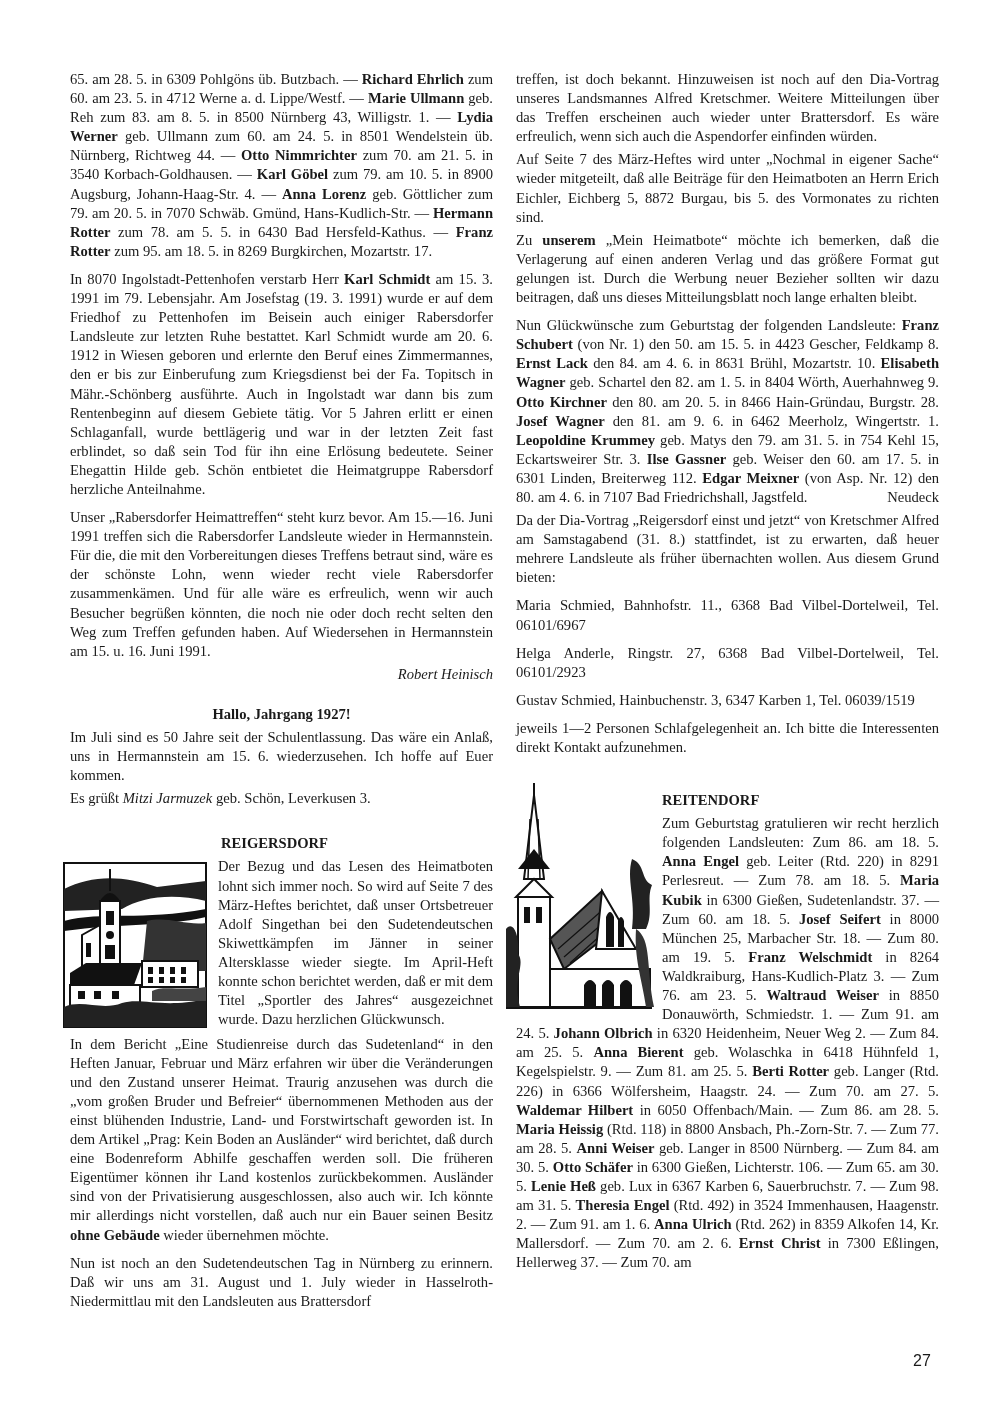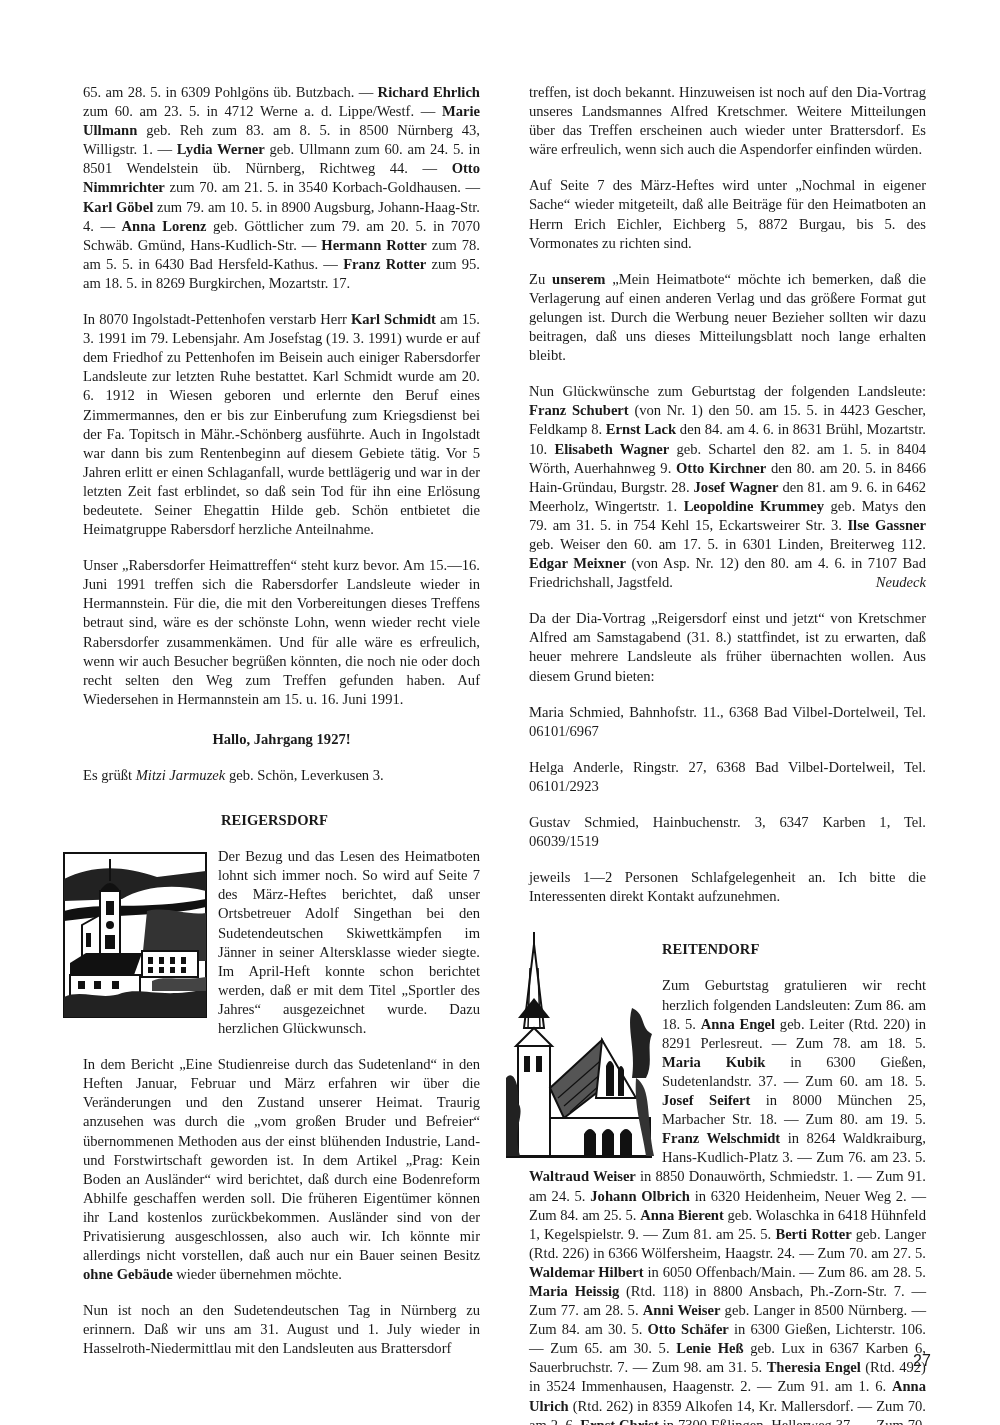--- a/index.html
+++ b/index.html
@@ -8,46 +8,48 @@
     font-family: "Liberation Serif", "DejaVu Serif", serif;
     color: #1a1a1a;
   }
   .col {
     position: absolute; top: 66px; width: 431px;
     font-size: 14.6px; line-height: 19.1px; text-align: justify;
     hyphens: manual;
   }
   #col-left { left: 66px; }
   #col-right { left: 512px; }
-  p { margin: 17px; }
+  p { margin: 4px; }
   .gap { margin-top: 9px; }
   .sign { text-align: right; font-style: italic; }
   .head-center { text-align: center; font-weight: bold; }
   .head-left { font-weight: bold; }
   .seg-bold { font-weight: bold; }
   .seg-italic { font-style: italic; }
   .floatimg { float: left; margin: 4px 10px 0 0; }
-  .sign-inline { float: right; font-style: italic; }
+  .sign-inline { float: right; }
   #page-number {
     position: absolute; left: 913px; top: 1352px;
     font-family: "Liberation Sans", "DejaVu Sans", sans-serif; font-size: 16px;
   }
   .jl { text-align-last: left; }
 </style>
 </head>
 <body>
 
 <div class="col" id="col-left">
   <p><span>65. am 28. 5. in 6309 Pohlgöns üb. Butzbach. — </span><span class="seg-bold">Richard Ehrlich</span><span> zum 60. am 23. 5. in 4712 Werne a. d. Lippe/Westf. — </span><span class="seg-bold">Marie Ullmann</span><span> geb. Reh zum 83. am 8. 5. in 8500 Nürnberg 43, Willigstr. 1. — </span><span class="seg-bold">Lydia Werner</span><span> geb. Ullmann zum 60. am 24. 5. in 8501 Wendelstein üb. Nürnberg, Richtweg 44. — </span><span class="seg-bold">Otto Nimmrichter</span><span> zum 70. am 21. 5. in 3540 Korbach-Goldhausen. — </span><span class="seg-bold">Karl Göbel</span><span> zum 79. am 10. 5. in 8900 Augsburg, Johann-Haag-Str. 4. — </span><span class="seg-bold">Anna Lorenz</span><span> geb. Göttlicher zum 79. am 20. 5. in 7070 Schwäb. Gmünd, Hans-Kudlich-Str. — </span><span class="seg-bold">Hermann Rotter</span><span> zum 78. am 5. 5. in 6430 Bad Hersfeld-Kathus. — </span><span class="seg-bold">Franz Rotter</span><span> zum 95. am 18. 5. in 8269 Burgkirchen, Mozartstr. 17.</span></p>
 
   <p class="gap"><span>In 8070 Ingolstadt-Pettenhofen verstarb Herr </span><span class="seg-bold">Karl Schmidt</span><span> am 15. 3. 1991 im 79. Lebensjahr. Am Josefstag (19. 3. 1991) wurde er auf dem Friedhof zu Pettenhofen im Beisein auch einiger Rabersdorfer Landsleute zur letzten Ruhe bestattet. Karl Schmidt wurde am 20. 6. 1912 in Wiesen geboren und erlernte den Beruf eines Zimmermannes, den er bis zur Einberufung zum Kriegsdienst bei der Fa. Topitsch in Mähr.-Schönberg ausführte. Auch in Ingolstadt war dann bis zum Rentenbeginn auf diesem Gebiete tätig. Vor 5 Jahren erlitt er einen Schlaganfall, wurde bettlägerig und war in der letzten Zeit fast erblindet, so daß sein Tod für ihn eine Erlösung bedeutete. Seiner Ehegattin Hilde geb. Schön entbietet die Heimatgruppe Rabersdorf herzliche Anteilnahme.</span></p>
 
   <p class="gap">Unser „Rabersdorfer Heimattreffen“ steht kurz bevor. Am 15.—16. Juni 1991 treffen sich die Rabersdorfer Landsleute wieder in Hermannstein. Für die, die mit den Vorbereitungen dieses Treffens betraut sind, wäre es der schönste Lohn, wenn wieder recht viele Rabersdorfer zusammenkämen. Und für alle wäre es erfreulich, wenn wir auch Besucher begrüßen könnten, die noch nie oder doch recht selten den Weg zum Treffen gefunden haben. Auf Wiedersehen in Hermannstein am 15. u. 16. Juni 1991.</p>
+  <p class="sign">Robert Heinisch</p>
 
   <p class="head-center" style="margin-top:21px">Hallo, Jahrgang 1927!</p>
+  <p>Im Juli sind es 50 Jahre seit der Schulentlassung. Das wäre ein Anlaß, uns in Hermannstein am 15. 6. wiederzusehen. Ich hoffe auf Euer kommen.</p>
   <p><span>Es grüßt </span><span class="seg-italic">Mitzi Jarmuzek</span><span> geb. Schön, Leverkusen 3.</span></p>
 
   <div style="margin-top:26px; padding-left:155px">
     <span class="head-left">REIGERSDORF</span>
   </div>
   <div>
     <div class="floatimg" style="margin-left:-4px;" title="Woodcut illustration of Reigersdorf village church and houses">
       <svg width="146" height="168" viewBox="0 0 146 168">
         <rect x="2" y="2" width="142" height="164" fill="#fff" stroke="#111" stroke-width="2"></rect>
 

